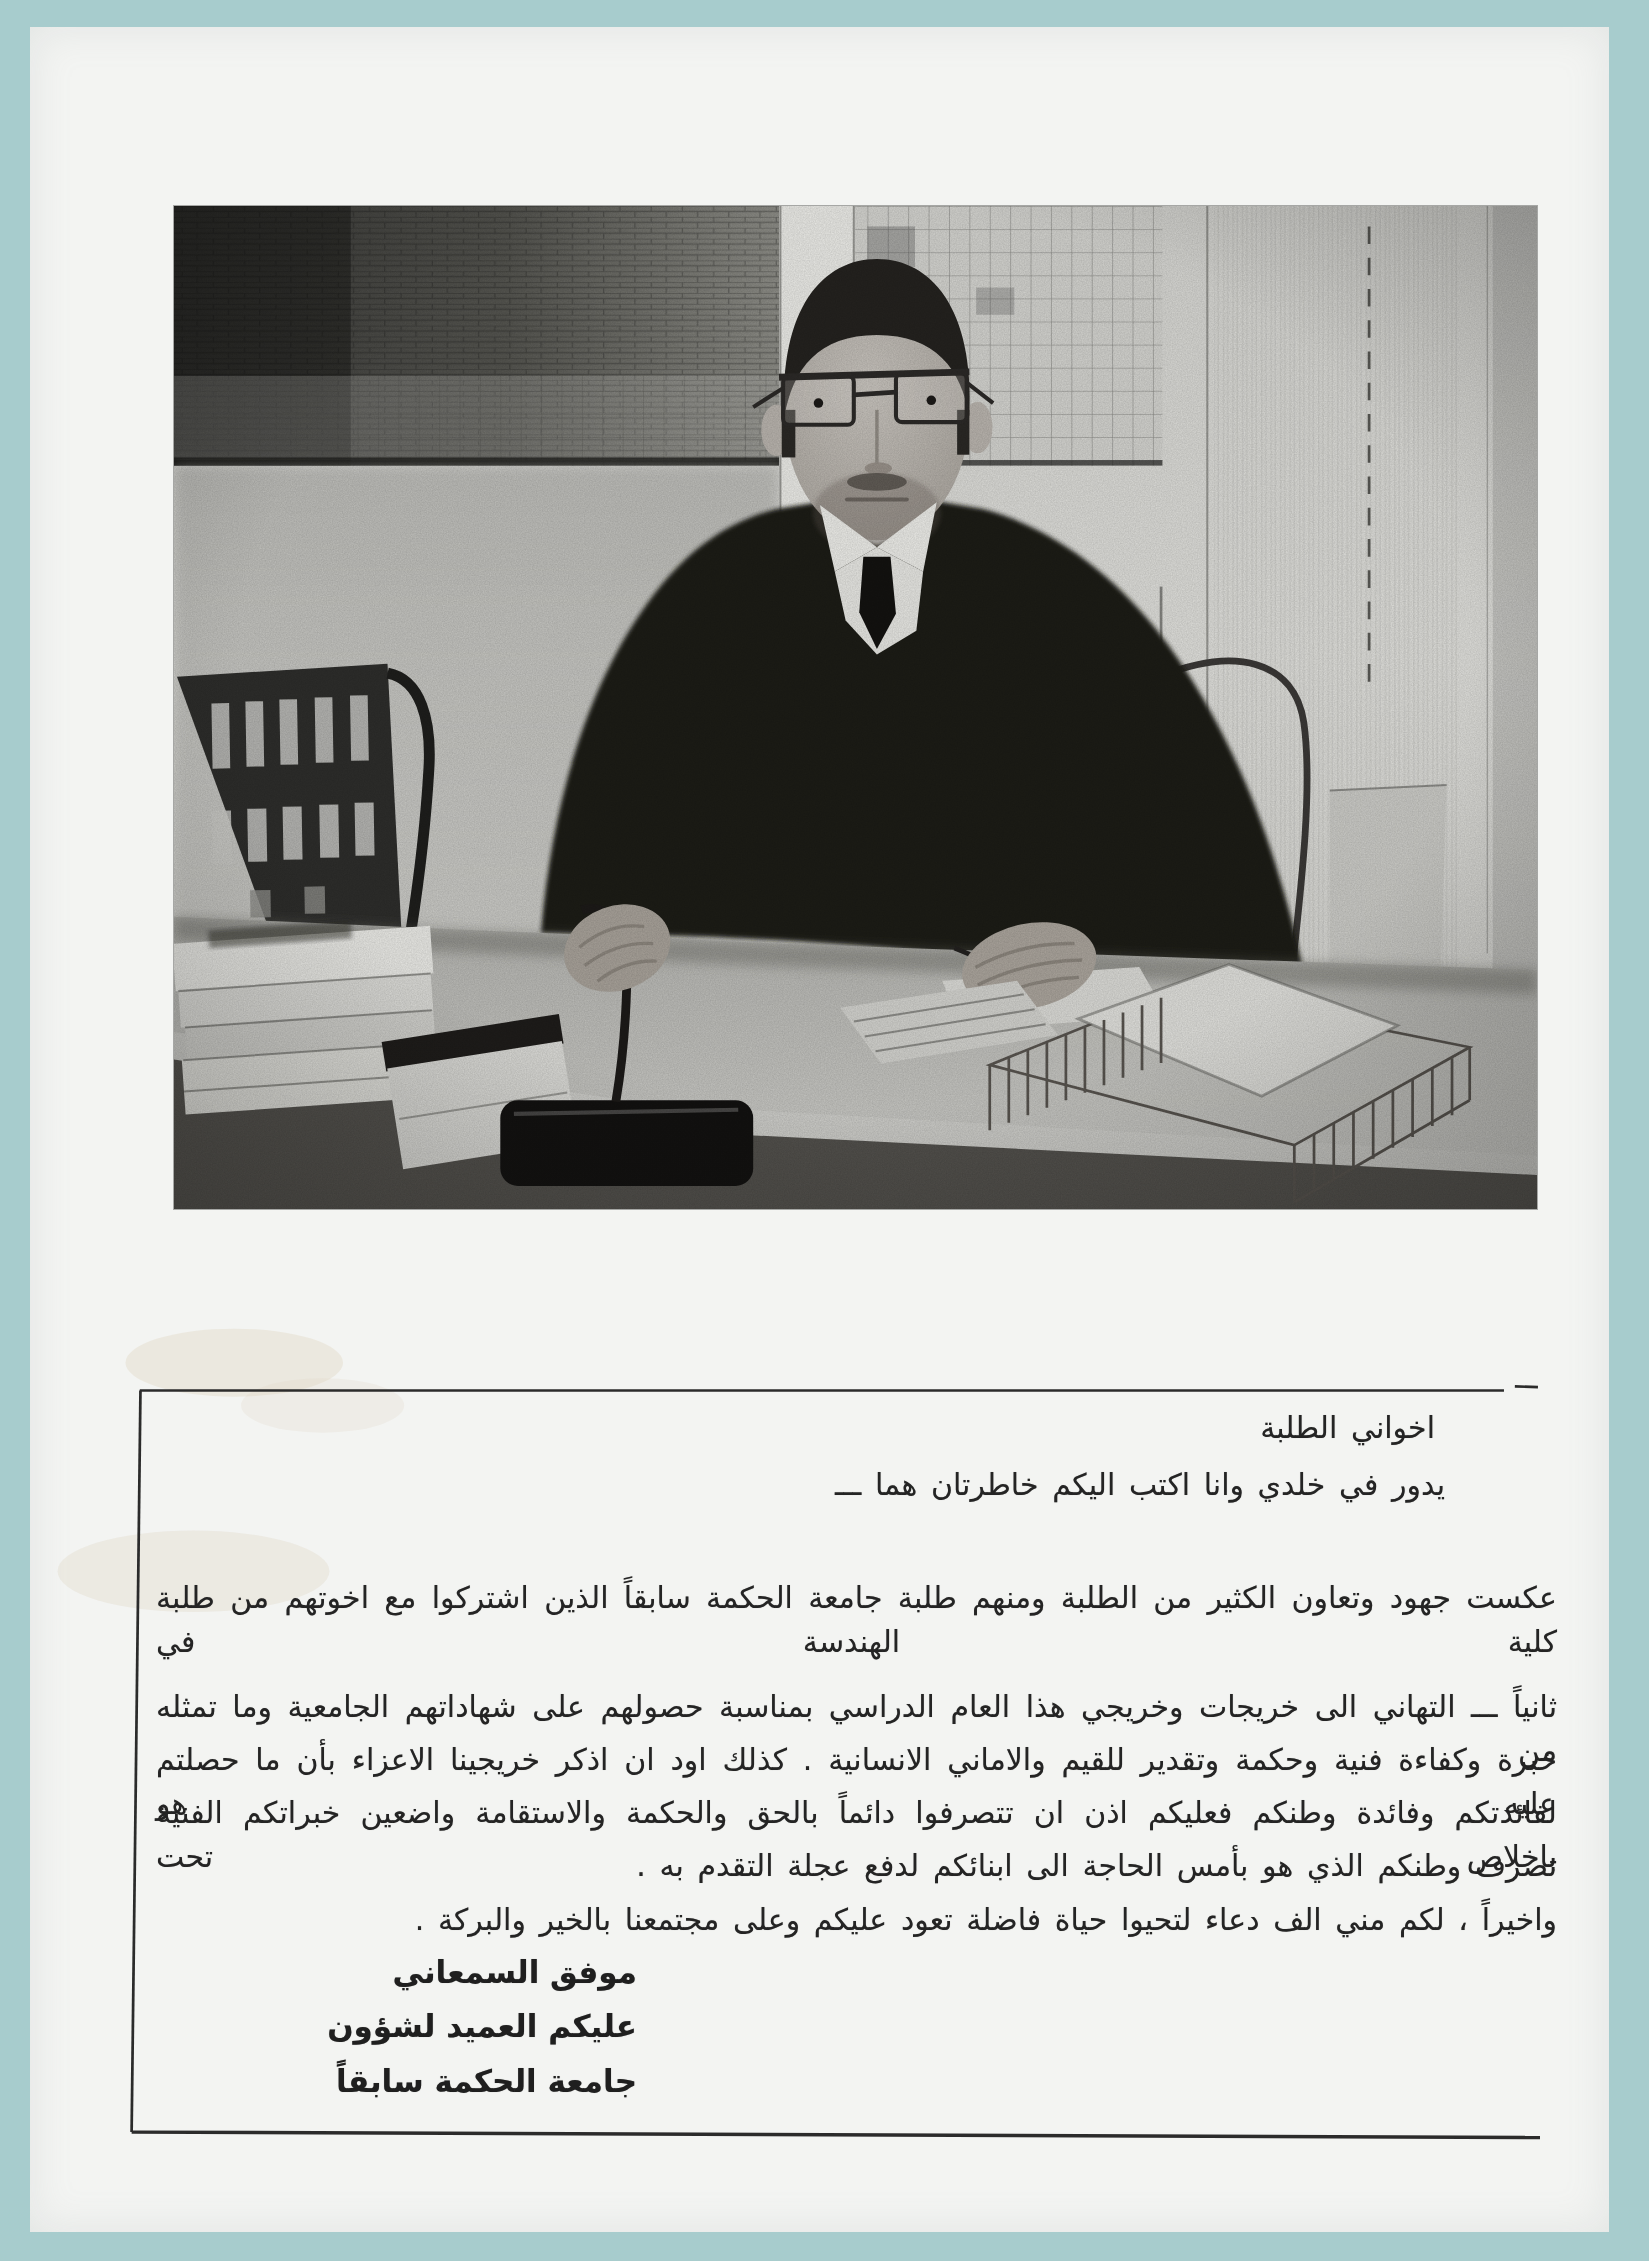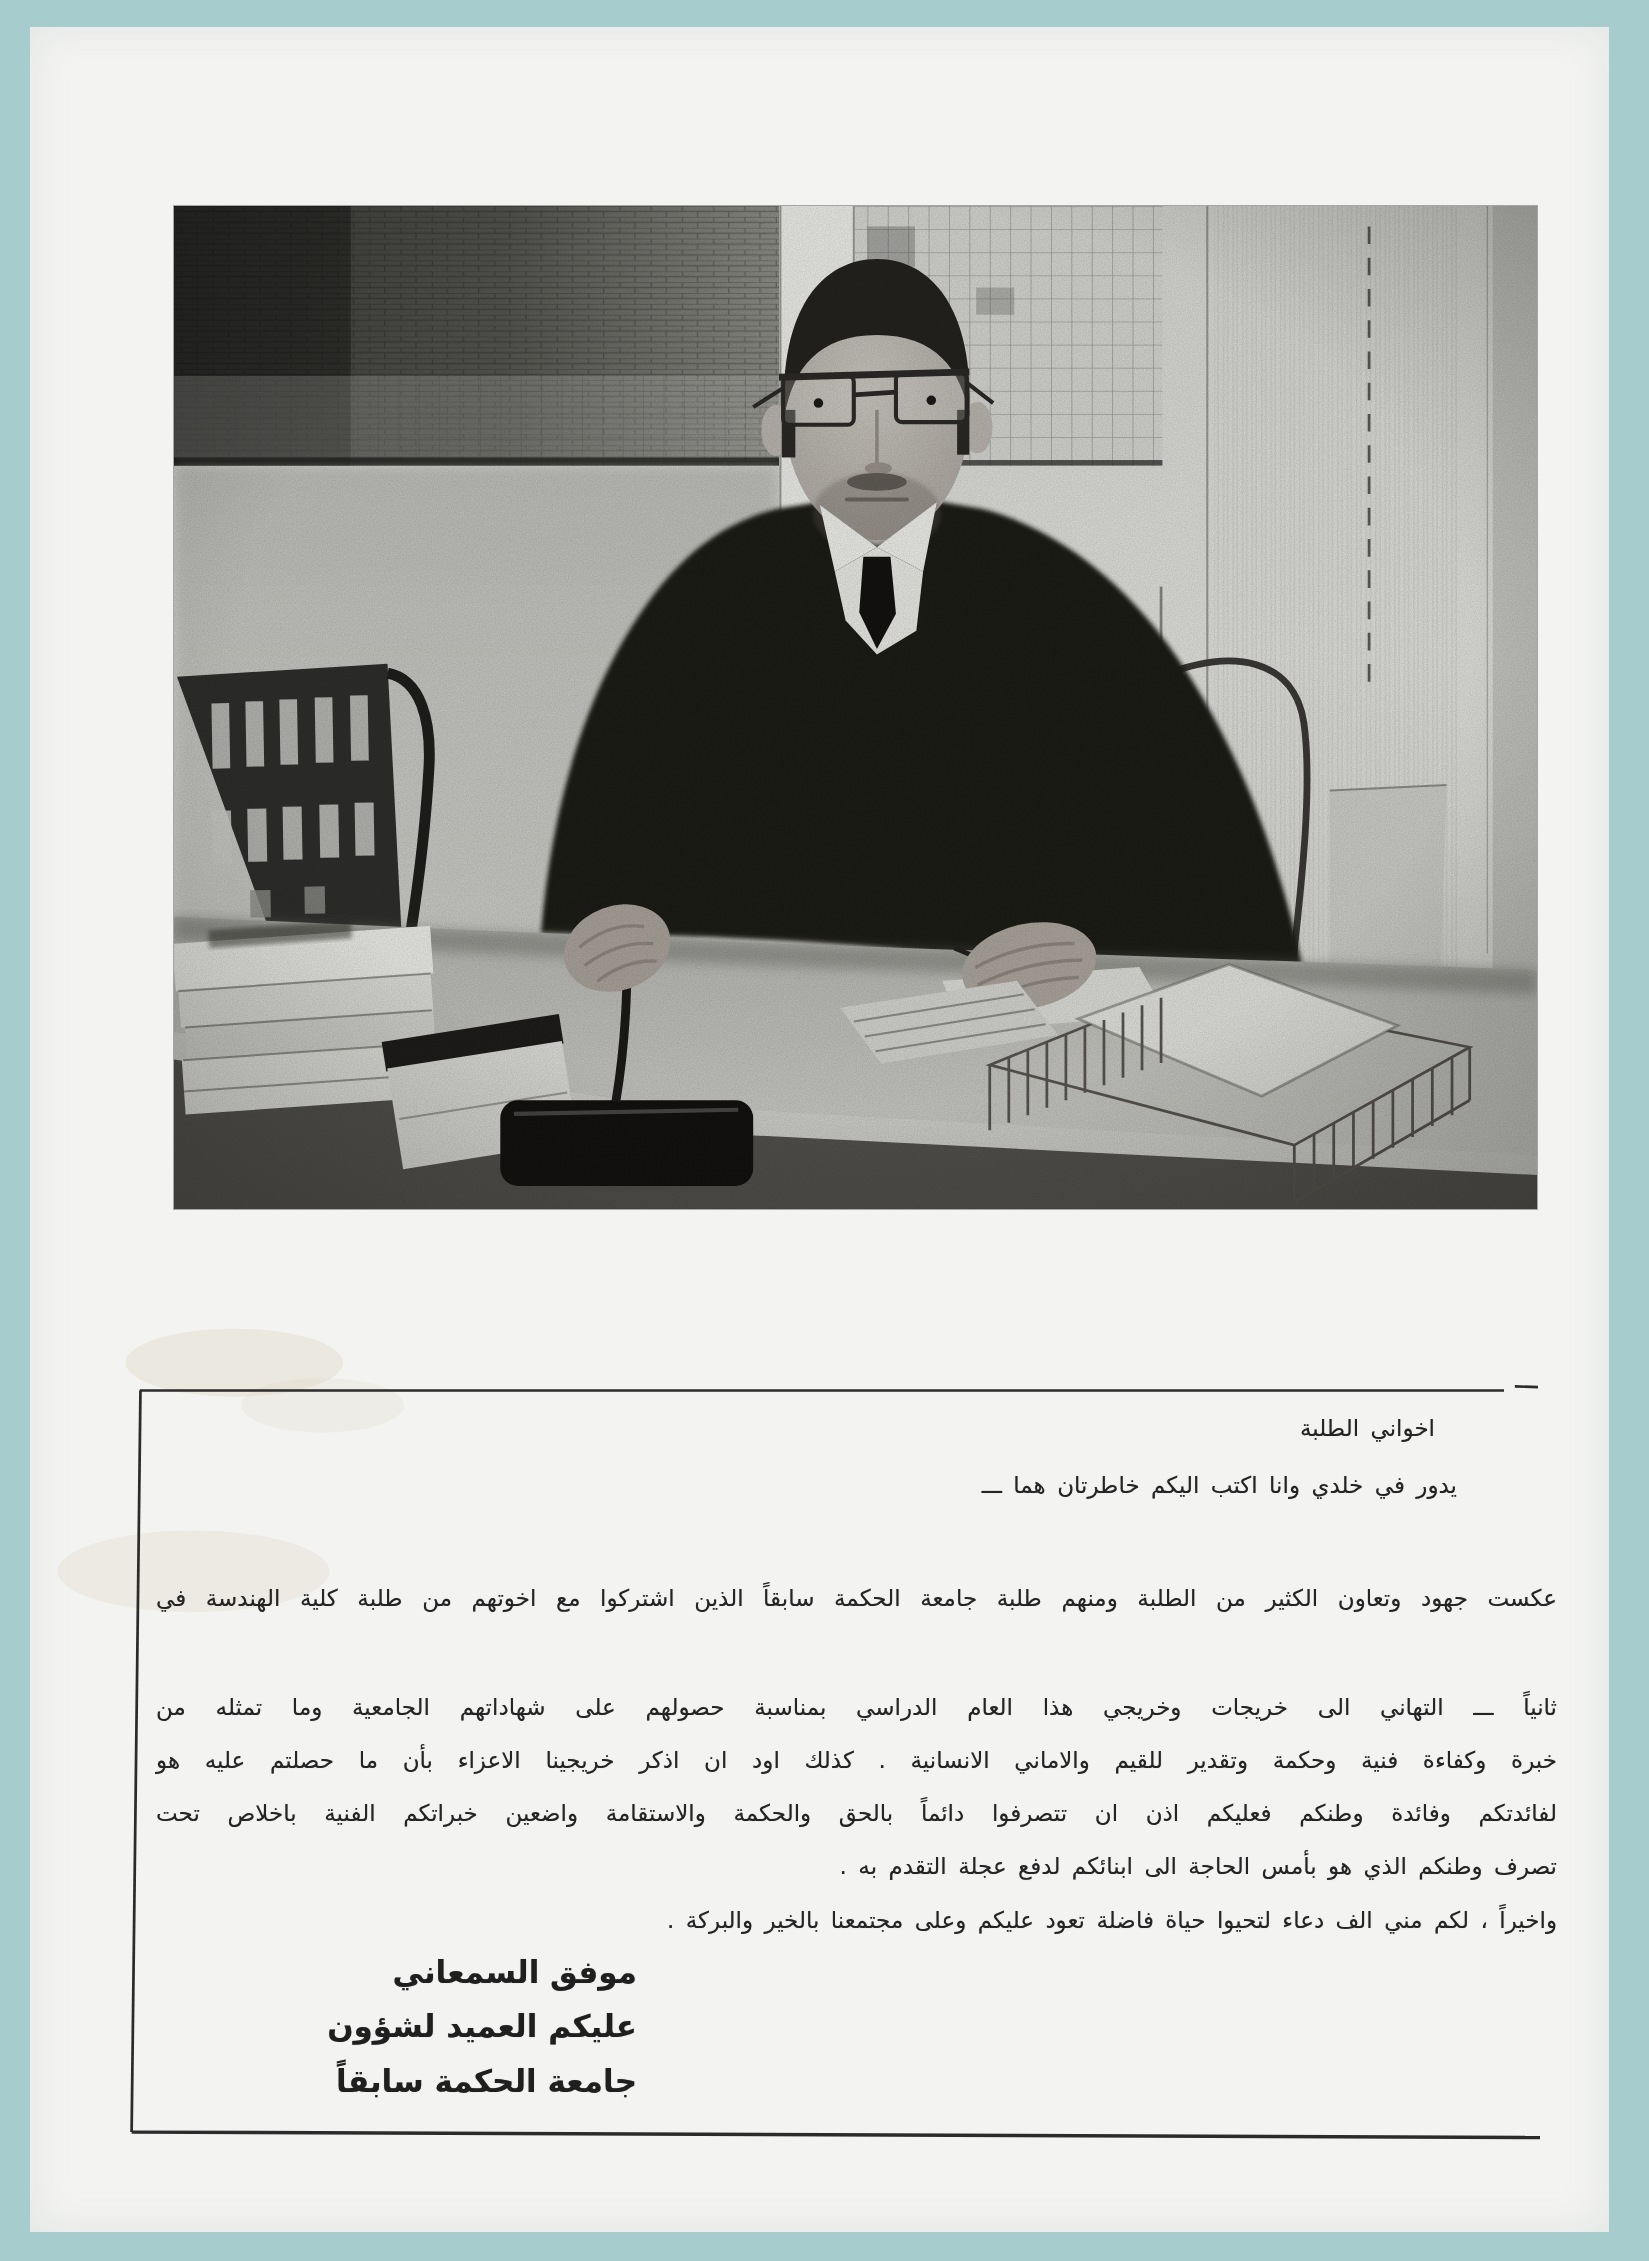--- a/index.html
+++ b/index.html
@@ -17,21 +17,21 @@
     position:absolute;left:144px;top:179px;width:1363px;height:1003px;
     outline:0.7px solid rgba(90,90,88,.5);
   }
   .photo-wrap svg{display:block;width:100%;height:100%;}
   .letter{
     position:absolute;left:126px;top:1360px;width:1401px;height:761px;
     direction:rtl;color:#242424;
   }
   .ln{
     position:absolute;left:0;right:0;height:48px;
-    font-size:23px;line-height:44px;white-space:nowrap;
+    font-size:30px;line-height:44px;white-space:nowrap;
     text-align:right;word-spacing:4.1px;
     text-shadow:0 0 0.7px rgba(25,25,25,.4);
   }
   .ln.just{white-space:normal;text-align:justify;text-align-last:justify;}
   .sig{
     position:absolute;left:226px;top:1927px;width:381px;height:177px;
     direction:rtl;color:#1f1f1f;text-align:right;
   }
   .sig .sg{
     position:absolute;left:0;right:0;font-size:31px;font-weight:bold;
@@ -253,21 +253,21 @@
 
   <svg class="boxlines" width="1579" height="2205" viewBox="0 0 2322 3244">
     <path d="M161 2006 L2168 2006" stroke="#2b2b2b" stroke-width="4" fill="none"></path>
     <path d="M2184 2000 L2218 2001" stroke="#2b2b2b" stroke-width="4" fill="none"></path>
     <path d="M162 2006 L149 3097" stroke="#2b2b2b" stroke-width="4" fill="none"></path>
     <path d="M149 3097 L2221 3105" stroke="#2b2b2b" stroke-width="5" fill="none"></path>
   </svg>
 
   <div class="letter">
     <div class="ln" style="top:19px;  padding-left:0; left:auto; right:122px;">اخواني الطلبة</div>
-    <div class="ln" style="top:76px; right:100px;">يدور في خلدي وانا اكتب اليكم خاطرتان هما ـــ</div>
+    <div class="ln" style="top:76px; right:112px;">يدور في خلدي وانا اكتب اليكم خاطرتان هما ـــ</div>
     <div class="ln just" style="top:189px;">عكست جهود وتعاون الكثير من الطلبة ومنهم طلبة جامعة الحكمة سابقاً الذين اشتركوا مع اخوتهم من طلبة كلية الهندسة في</div>
     <div class="ln just" style="top:298px;">ثانياً ـــ التهاني الى خريجات وخريجي هذا العام الدراسي بمناسبة حصولهم على شهاداتهم الجامعية وما تمثله من</div>
     <div class="ln just" style="top:351px;">خبرة وكفاءة فنية وحكمة وتقدير للقيم والاماني الانسانية . كذلك اود ان اذكر خريجينا الاعزاء بأن ما حصلتم عليه هو</div>
     <div class="ln just" style="top:404px;">لفائدتكم وفائدة وطنكم فعليكم اذن ان تتصرفوا دائماً بالحق والحكمة والاستقامة واضعين خبراتكم الفنية باخلاص تحت</div>
     <div class="ln" style="top:457px;">تصرف وطنكم الذي هو بأمس الحاجة الى ابنائكم لدفع عجلة التقدم به .</div>
     <div class="ln" style="top:511px;">واخيراً ، لكم مني الف دعاء لتحيوا حياة فاضلة تعود عليكم وعلى مجتمعنا بالخير والبركة .</div>
   </div>
 
   <div class="sig">
     <div class="sg" style="top:0;">موفق السمعاني</div>

